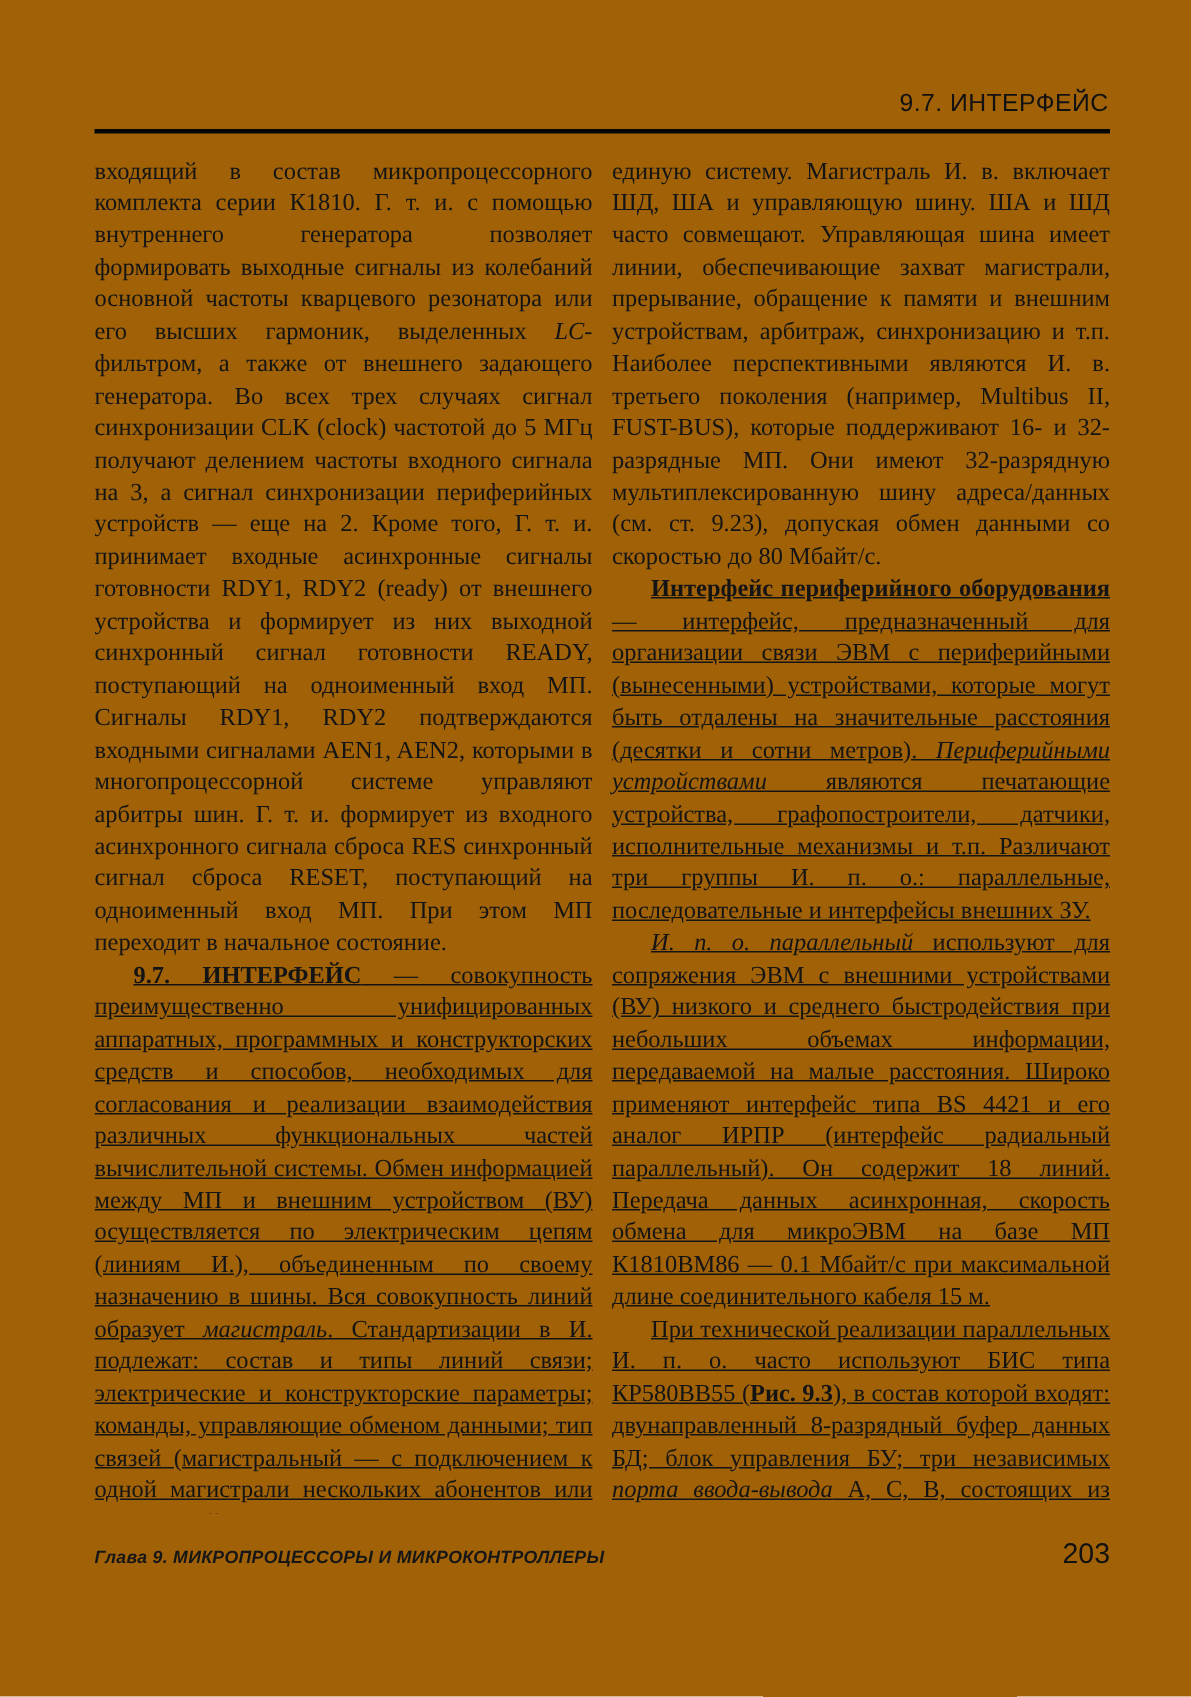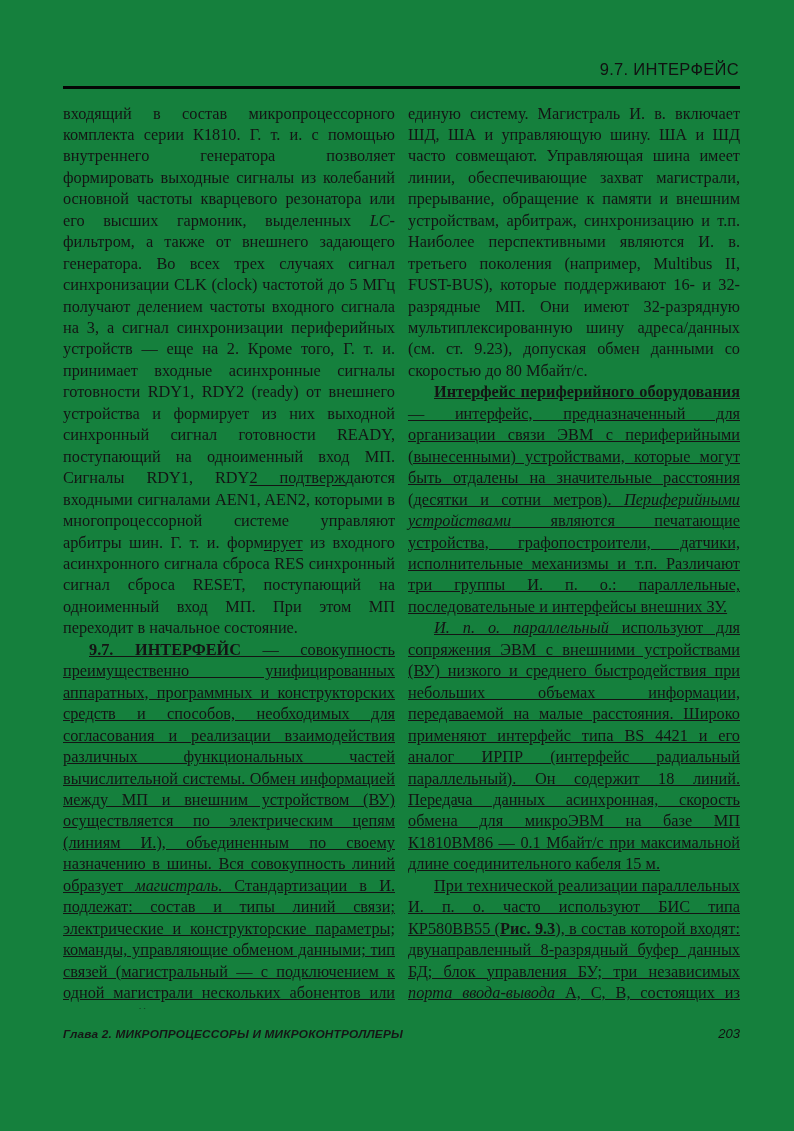--- a/index.html
+++ b/index.html
@@ -1,19 +1,19 @@
 <!DOCTYPE html>
 <html lang="ru"><head>
 <meta charset="utf-8">
 <style>
   html,body{margin:0;padding:0;background:#ffffff;}
   .page{
     position:relative;
     width:794px;height:1131px;
-    background:#15803d;
+    background:#a16207;
     color:#121212;
     box-sizing:border-box;
     overflow:hidden;
     font-family:"Liberation Serif","DejaVu Serif",serif;
   }
   .running-head{
     padding:60px 55px 0 63px;
     text-align:right;
     font-family:"Liberation Sans","DejaVu Sans",sans-serif;
     font-size:16.5px;
@@ -36,41 +36,40 @@
     flex:1 1 0;
     text-align:justify;
     font-size:16.3px;
     line-height:21.45px;
     color:#141414;
   }
   .col p{margin:0;padding:0;}
   .col p.indent{text-indent:26px;text-decoration:underline;}
   .b{font-weight:bold;}
   .i{font-style:italic;}
-  .u{text-decoration:underline;text-underline-offset:2px;margin-top:41px;}
+  .u{text-underline-offset:2px;margin-top:41px;}
   .footer{
     position:absolute;
     left:63px;right:54px;top:1026px;
     display:flex;
     justify-content:space-between;
     align-items:baseline;
   }
   .chapter{
     font-family:"Liberation Sans","DejaVu Sans",sans-serif;
     font-style:italic;
     font-weight:bold;
     font-size:11.8px;
     color:#161616;
     letter-spacing:.2px;
   }
   .pagenum{
     font-family:"Liberation Sans","DejaVu Sans",sans-serif;
-    font-size:13px;
+    font-size:19px;
     color:#111;
-    font-style:italic;
   }
 </style>
 </head>
 <body>
 
 <div class="page">
 
   <div class="running-head">
     <span>9.7. ИНТЕРФЕЙС</span>
   </div>
@@ -87,17 +86,17 @@
     <div class="col">
       <p><span>единую систему. Магистраль И. в. включает ШД, ША и управляющую шину. ША и ШД часто совмещают. Управляющая шина имеет линии, обеспечивающие захват магистрали, прерывание, обращение к памяти и внешним устройствам, арбитраж, синхронизацию и т.п. Наиболее перспективными являются И. в. третьего поколения (например, Multibus II, FUST-BUS), которые поддерживают 16- и 32-разрядные МП. Они имеют 32-разрядную мультиплексированную шину адреса/данных (см. ст. 9.23), допуская обмен данными со скоростью до 80 Мбайт/с.</span></p>
       <p class="indent"><span class="b">Интерфейс периферийного оборудования</span><span> — интерфейс, предназначенный для организации связи ЭВМ с периферийными (вынесенными) устройствами, которые могут быть отдалены на значительные расстояния (десятки и сотни метров). </span><span class="i">Периферийными устройствами</span><span> являются печатающие устройства, графопостроители, датчики, исполнительные механизмы и т.п. Различают три группы И. п. о.: параллельные, последовательные и интерфейсы внешних ЗУ.</span></p>
       <p class="indent"><span class="i">И. п. о. параллельный</span><span> используют для сопряжения ЭВМ с внешними устройствами (ВУ) низкого и среднего быстродействия при небольших объемах информации, передаваемой на малые расстояния. Широко применяют интерфейс типа BS 4421 и его аналог ИРПР (интерфейс радиальный параллельный). Он содержит 18 линий. Передача данных асинхронная, скорость обмена для микроЭВМ на базе МП К1810ВМ86 — 0.1 Мбайт/с при максимальной длине соединительного кабеля 15 м.</span></p>
       <p class="indent"><span>При технической реализации параллельных И. п. о. часто используют БИС типа КР580ВВ55 (</span><span class="b">Рис. 9.3</span><span>), в состав которой входят: двунаправленный 8-разрядный буфер данных БД; блок управления БУ; три независимых </span><span class="i">порта ввода-вывода</span><span> А, С, В, состоящих из схем сопряжения ВУ и МП. Для подключения БИС к системной шине используют ШД (D7...D0), а ВУ подключают к 8-разрядным шинам портов (РА7...РА0, РС7...РС0, РВ7...РВ0). Порты А, С, В могут образовывать два независимых 12-разрядных порта. Направление передачи задается управляющими сигналами чтения и записи , которые поступают от МП при его обращении к ВУ. Выбор конкретного порта или регистра управляющего слова осуществляется адресными входами А0, А1, которые часто подключают к двум млад-</span></p>
     </div>
 
   </div>
 
   <div class="footer">
-    <span class="chapter">Глава 2. МИКРОПРОЦЕССОРЫ И МИКРОКОНТРОЛЛЕРЫ</span>
+    <span class="chapter">Глава 9. МИКРОПРОЦЕССОРЫ И МИКРОКОНТРОЛЛЕРЫ</span>
     <span class="pagenum">203</span>
   </div>
 
 </div>
 
 </body></html>

